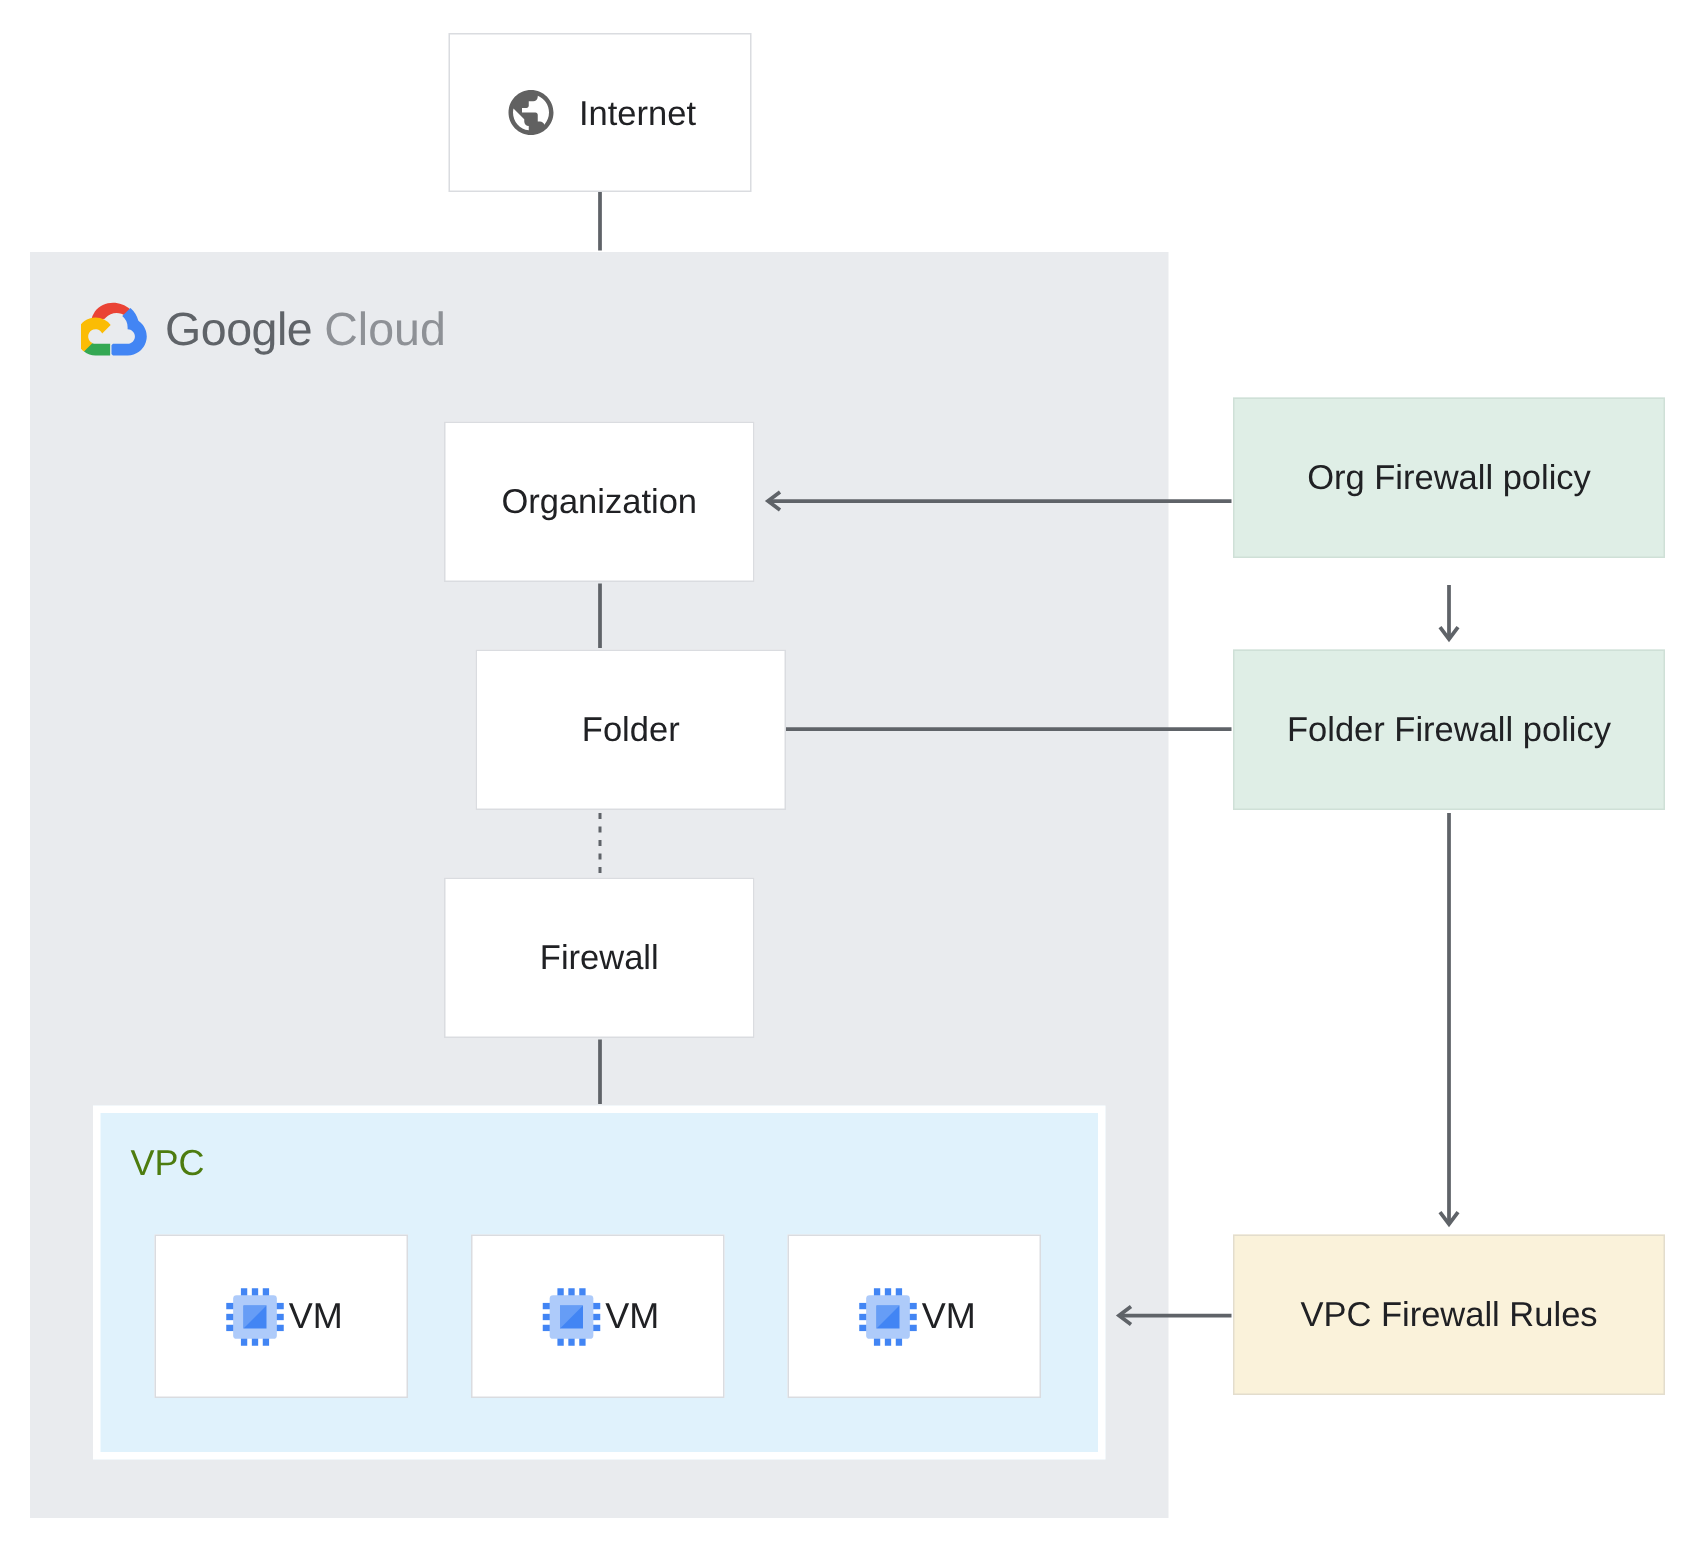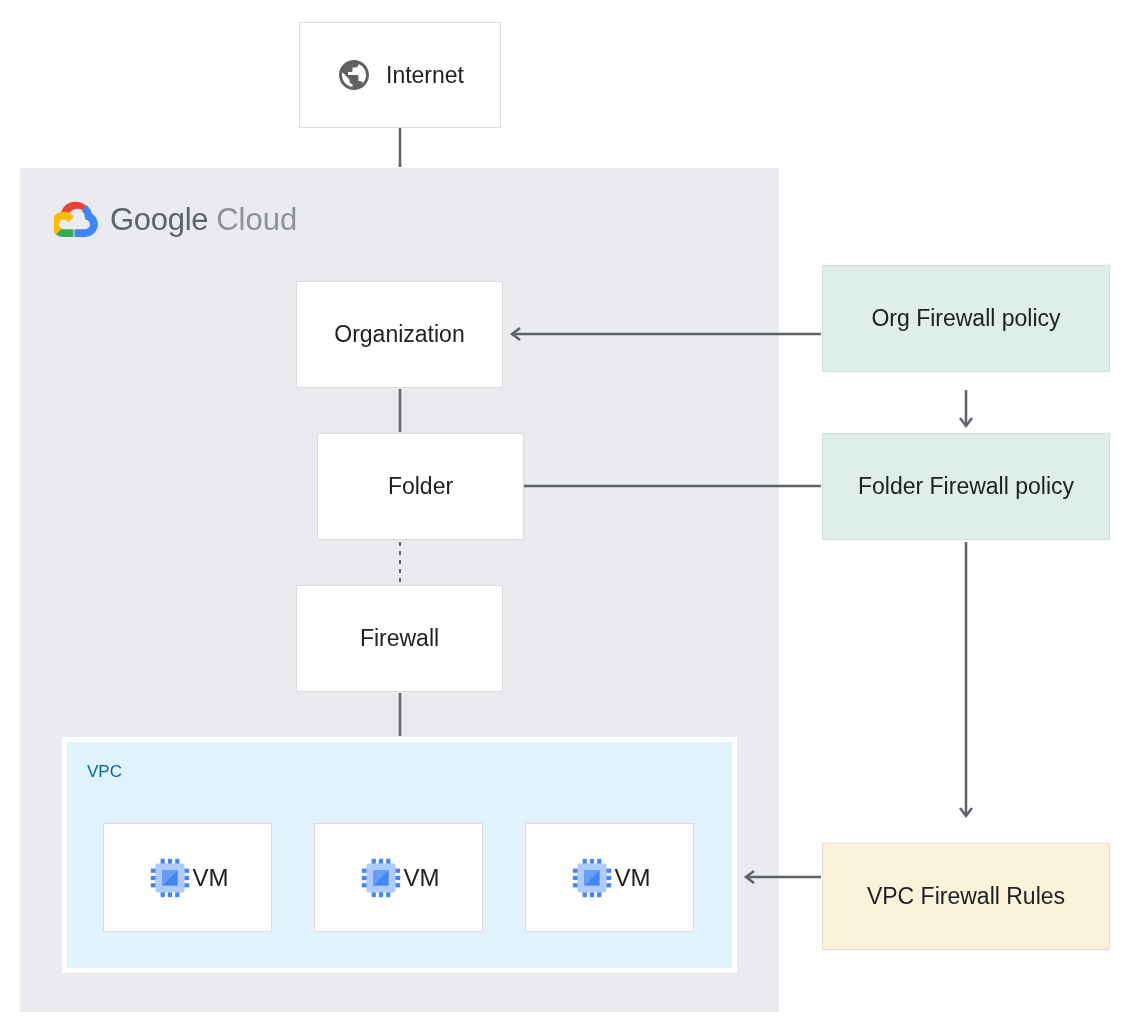--- a/index.html
+++ b/index.html
@@ -17,34 +17,34 @@
   .org-node{left:296px;top:281px;width:207px;height:107px;text-align:center;}
   .folder-node{left:296px;top:433px;width:207px;height:107px;margin-left:21px;}
   .project-node{left:296px;top:585px;width:207px;height:107px;}
   .brand{position:absolute;left:54px;top:201px;display:flex;align-items:center;gap:11px;z-index:10;}
   .brand .g-primary{font-size:31px;font-weight:500;color:#5f6368;letter-spacing:-0.3px;}
   .brand .g-secondary{font-size:31px;font-weight:400;color:#8e9196;margin-left:-3px;}
   .vpc-box{
     position:absolute;left:62px;top:737px;width:675px;height:236px;box-sizing:border-box;
     background:#e0f2fc;border:5px solid #ffffff;z-index:8;
   }
-  .vpc-label{position:absolute;left:20px;top:20px;font-size:17px;color:#0369a1;}
+  .vpc-label{position:absolute;left:20px;top:20px;font-size:24px;color:#4d7c0f;}
   .vm-node{
     position:absolute;top:823px;width:169px;height:109px;background:#ffffff;border:1px solid #dadce0;
     box-sizing:border-box;display:flex;align-items:center;justify-content:center;gap:0;
     font-size:24px;z-index:10;
   }
   .vm-1{left:103px;} .vm-2{left:314px;} .vm-3{left:525px;}
   .policy{
     position:absolute;left:822px;width:288px;height:107px;box-sizing:border-box;
     display:flex;align-items:center;justify-content:center;font-size:23px;z-index:10;
   }
   .policy-green{background:#dfeee6;border:1px solid #cfe0d7;}
   .policy-yellow{background:#faf2da;border:1px solid #e3ddcd;}
-  .org-fw{top:265px;} .folder-fw{top:433px;} .vpc-fw{top:823px;margin-top:20px;}
+  .org-fw{top:265px;} .folder-fw{top:433px;} .vpc-fw{top:823px;}
   .icon{flex:0 0 auto;display:block;}
 </style>
 </head>
 <body>
 
 <div class="canvas">
 
   <div class="gcp-bg"></div>
 
   <svg class="arrows" viewBox="0 0 1132 1036">

